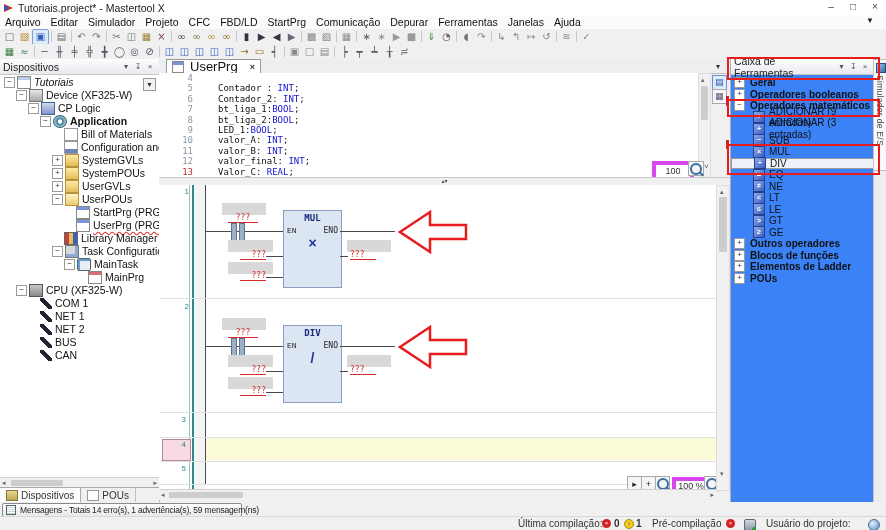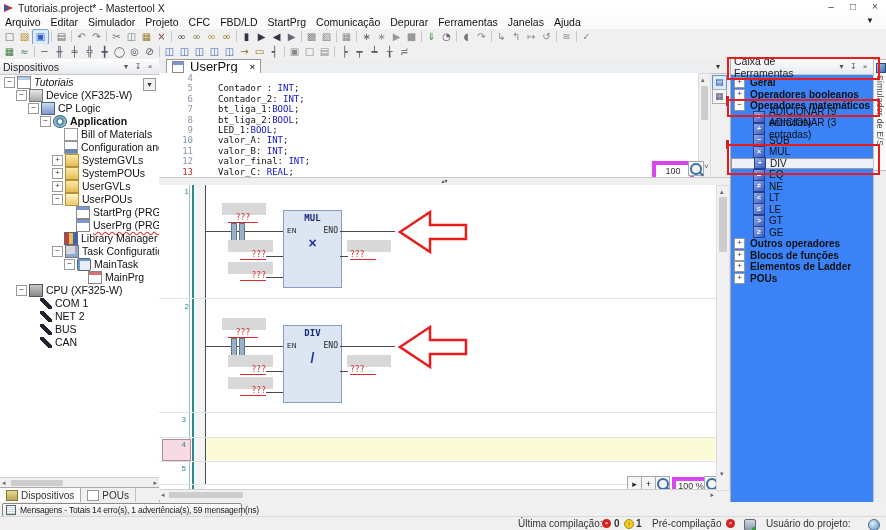--- a/index.html
+++ b/index.html
@@ -337,20 +337,25 @@
         <span class="tlabel">CPU (XF325-W)</span>
       </div>
       <div class="trow" style="padding-left: 28px;">
         <span class="texp-sp"></span>
         <span class="ti i-port"></span>
         <span class="tlabel">COM 1</span>
       </div>
       <div class="trow" style="padding-left: 28px;">
         <span class="texp-sp"></span>
         <span class="ti i-port"></span>
+        <span class="tlabel">NET 1</span>
+      </div>
+      <div class="trow" style="padding-left: 28px;">
+        <span class="texp-sp"></span>
+        <span class="ti i-port"></span>
         <span class="tlabel">NET 2</span>
       </div>
       <div class="trow" style="padding-left: 28px;">
         <span class="texp-sp"></span>
         <span class="ti i-port"></span>
         <span class="tlabel">BUS</span>
       </div>
       <div class="trow" style="padding-left: 28px;">
         <span class="texp-sp"></span>
         <span class="ti i-port"></span>

